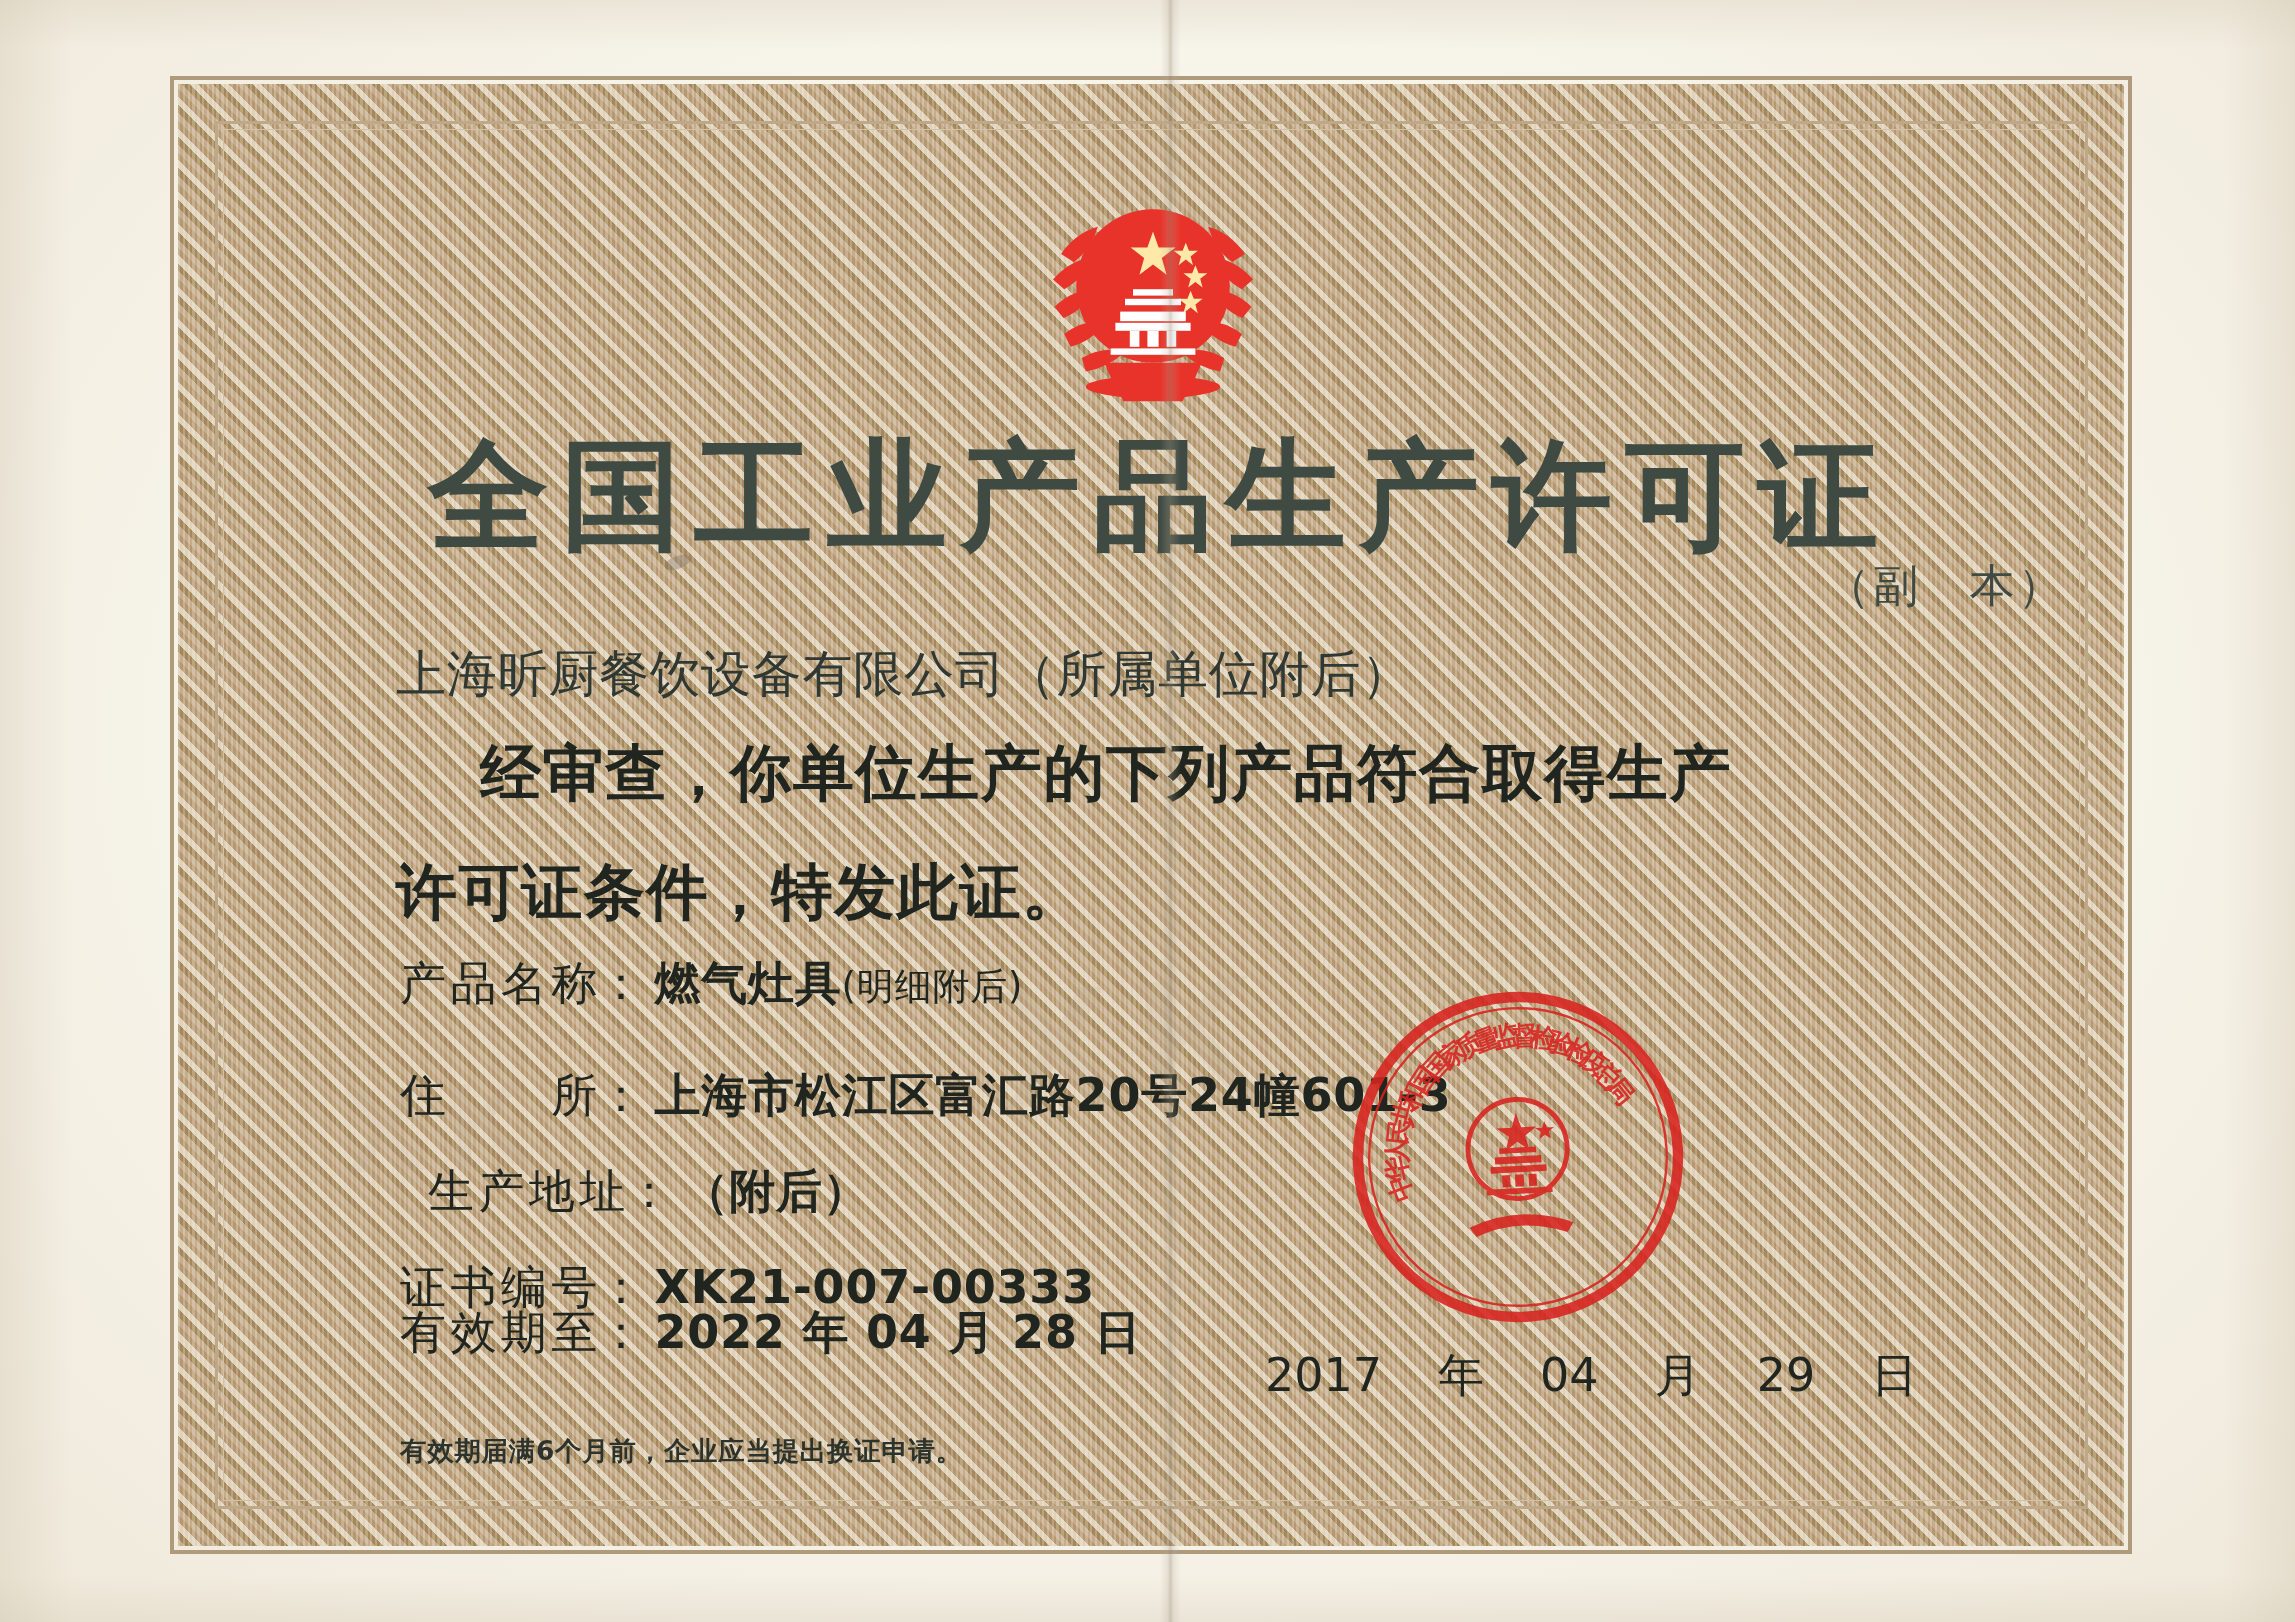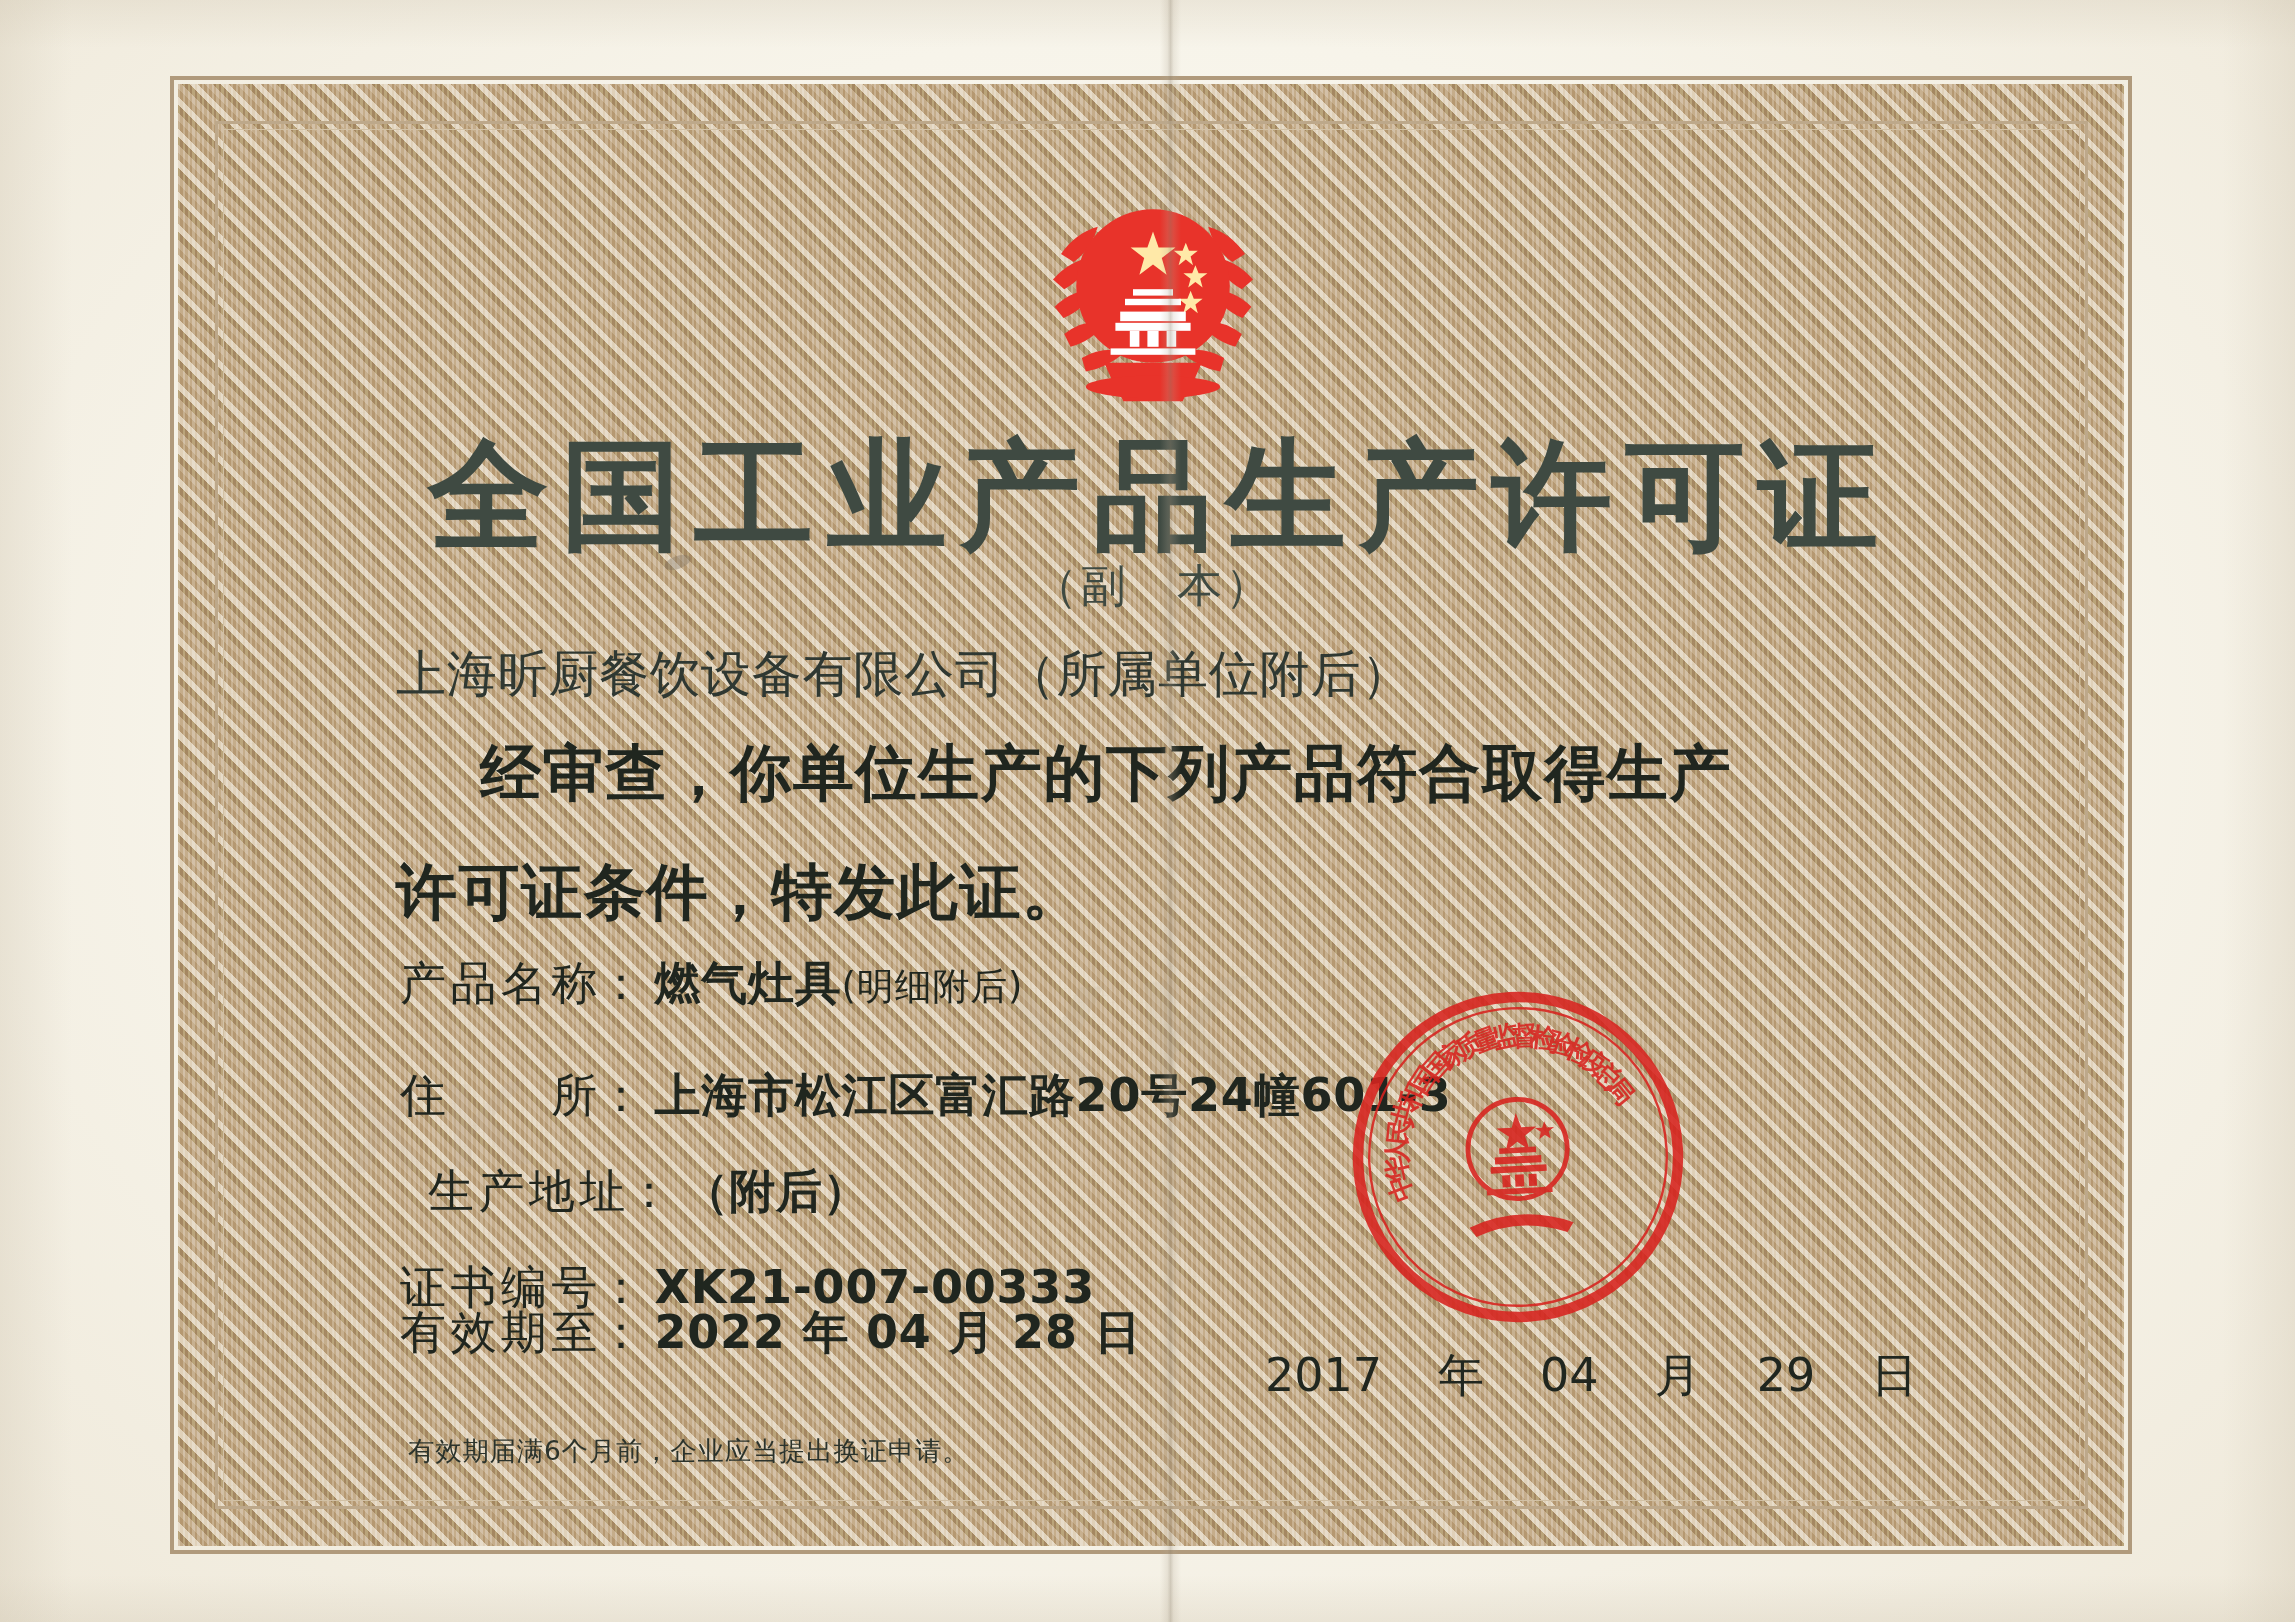--- a/index.html
+++ b/index.html
@@ -178,21 +178,21 @@
     letter-spacing: 13px;
     color: #3f4a42;
     text-indent: 13px;
     white-space: nowrap;
   }
   .subtitle {
     position: absolute;
     top: 416px;
     left: 0;
     width: 1826px;
-    text-align: center;
+    text-align: right;
     font-family: "DejaVu Sans", "Liberation Sans", sans-serif;
     font-size: 45px;
     color: #3f4a42;
     letter-spacing: 3.2px;
   }
 
   
   .company {
     position: absolute;
     top: 501px;
@@ -253,25 +253,26 @@
     font-family: "DejaVu Sans", "Liberation Sans", sans-serif;
     font-size: 46px;
     color: #20261f;
     white-space: nowrap;
   }
   .issue-date .gap { display: inline-block; width: 56px; }
 
   .footnote {
     position: absolute;
     top: 1294px;
-    left: 168px;
+    left: 160px;
     font-family: "DejaVu Sans", "Liberation Sans", sans-serif;
     font-size: 26.4px;
     color: #2b332c;
     letter-spacing: 0.8px;
+    font-weight: bold;
   }
 
   
   .seal {
     position: absolute;
     left: 1346px;
     top: 985px;
     width: 344px;
     height: 344px;
     opacity: .88;

